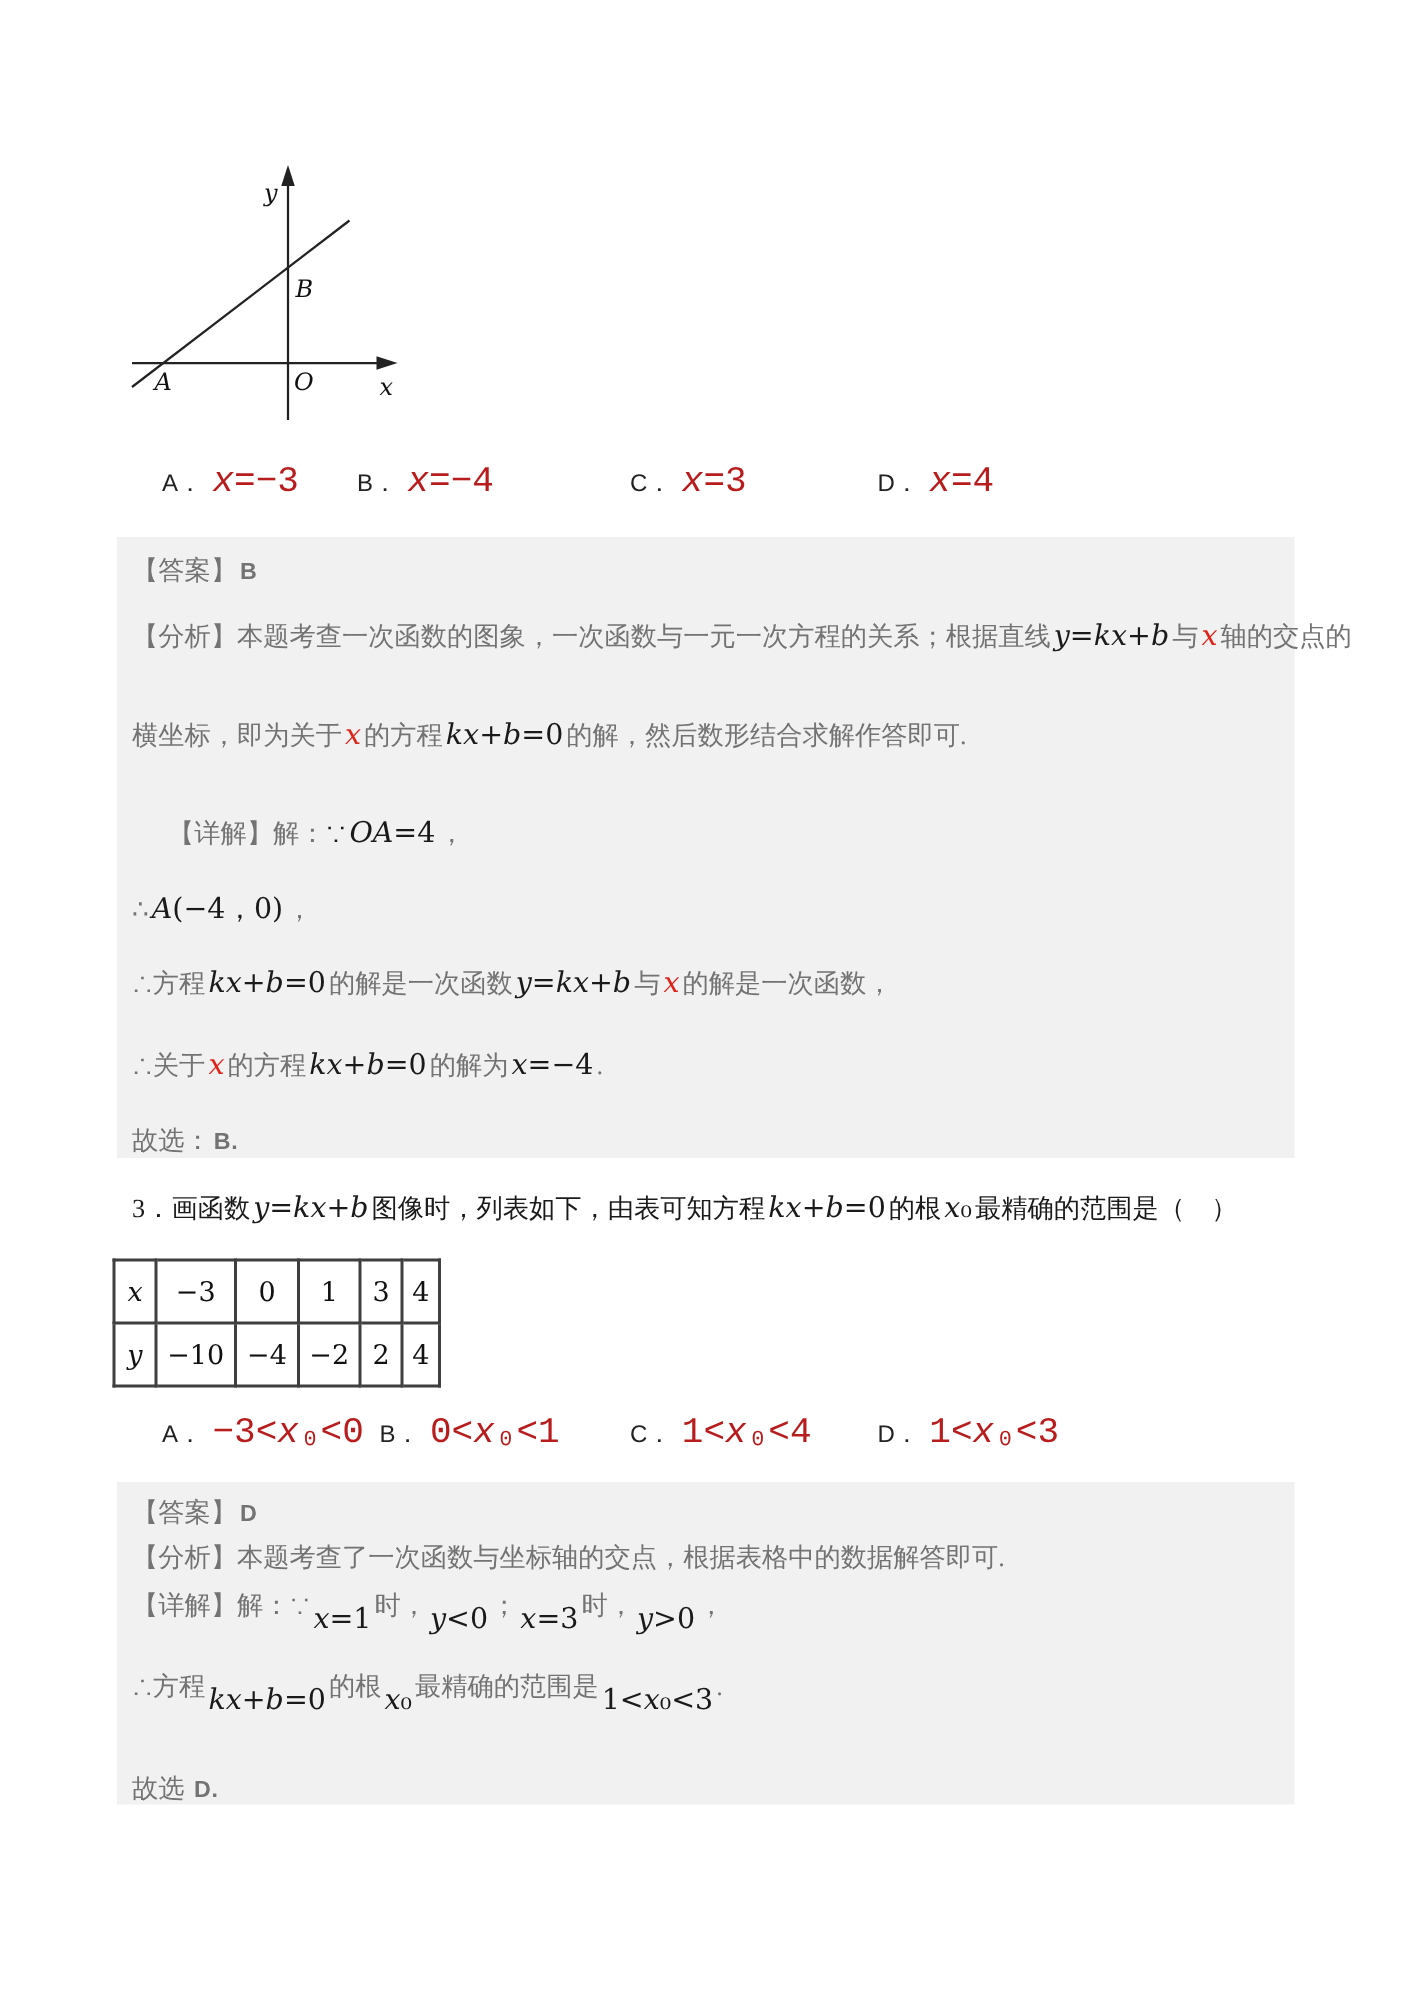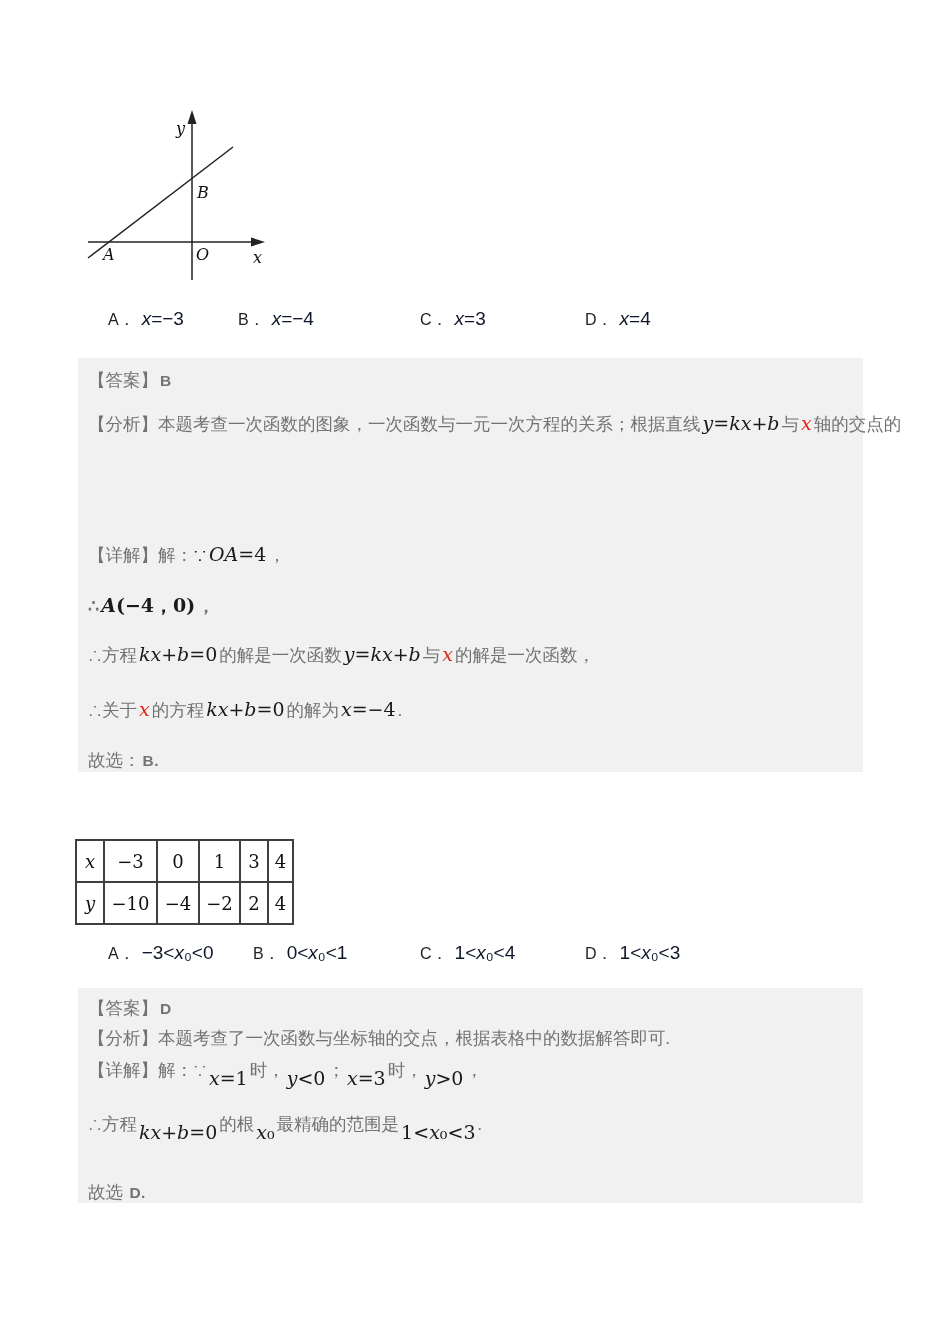--- a/index.html
+++ b/index.html
@@ -8,21 +8,21 @@
 
   
   .graph{position:absolute;left:85px;top:110px;width:195px;height:175px;}
   .graph svg{display:block;}
   .glabel{font-family:"DejaVu Serif",serif;font-style:italic;font-size:16px;fill:#111;}
 
   
   .opt-row{position:absolute;left:0;width:950px;height:34px;}
   .opt{position:absolute;top:0;white-space:nowrap;}
   .opt .key{font-family:"Liberation Sans",sans-serif;font-size:16px;color:#222;margin-right:7px;}
-  .opt .val{font-family:Liberation Sans, sans-serif;font-size:19px;color:#0f172a;}
+  .opt .val{font-family:Liberation Mono, monospace;font-size:24px;color:#b91c1c;}
   .opt .val i{font-style:italic;}
 
   
   .ans-block{position:absolute;left:78px;width:785px;background:#f1f1f1;}
   #ans1{top:358px;height:414px;}
   #ans2{top:988px;height:215px;}
   .line{position:absolute;left:10px;white-space:nowrap;font-size:17.5px;}
   .seg{display:inline;}
   .seg.red{color:#737373;}
   .seg.black{color:#1a1a1a;}
@@ -78,27 +78,29 @@
       <span class="key">C．</span><span class="val"><i>x</i>=3</span>
     </span>
     <span class="opt" style="left:585px;">
       <span class="key">D．</span><span class="val"><i>x</i>=4</span>
     </span>
   </div>
 
   <div class="ans-block" id="ans1">
     <div class="line" style="top:10px;"><span class="seg red">【答案】</span><span class="seg red ans">B</span></div>
     <div class="line" style="top:54px;"><span class="seg red">【分析】本题考查一次函数的图象，一次函数与一元一次方程的关系；根据直线</span><span class="seg math"><i>y</i>=<i>kx</i>+<i>b</i></span><span class="seg red">与</span><span class="seg redmath"><i>x</i></span><span class="seg red">轴的交点的</span></div>
-    <div class="line" style="top:185px;"><span class="seg red">【详解】解：</span><span class="seg black">∵</span><span class="seg math"><i>OA</i>=4</span><span class="seg red">，</span></div>
-    <div class="line" style="top:235px;font-weight:bold;"><span class="seg red">∴</span><span class="seg math"><i>A</i>(−4，0)</span><span class="seg red">，</span></div>
+    <div class="line" style="top:120px;"><span class="seg red">横坐标，即为关于</span><span class="seg redmath"><i>x</i></span><span class="seg red">的方程</span><span class="seg math"><i>kx</i>+<i>b</i>=0</span><span class="seg red">的解，然后数形结合求解作答即可.</span></div>
+    <div class="line" style="top:185px;margin-left:24px;"><span class="seg red">【详解】解：</span><span class="seg black">∵</span><span class="seg math"><i>OA</i>=4</span><span class="seg red">，</span></div>
+    <div class="line" style="top:235px;"><span class="seg red">∴</span><span class="seg math"><i>A</i>(−4，0)</span><span class="seg red">，</span></div>
     <div class="line" style="top:285px;"><span class="seg red">∴方程</span><span class="seg math"><i>kx</i>+<i>b</i>=0</span><span class="seg red">的解是一次函数</span><span class="seg math"><i>y</i>=<i>kx</i>+<i>b</i></span><span class="seg red">与</span><span class="seg redmath"><i>x</i></span><span class="seg red">的解是一次函数，</span></div>
     <div class="line" style="top:340px;"><span class="seg red">∴关于</span><span class="seg redmath"><i>x</i></span><span class="seg red">的方程</span><span class="seg math"><i>kx</i>+<i>b</i>=0</span><span class="seg red">的解为</span><span class="seg math"><i>x</i>=−4</span><span class="seg red">.</span></div>
     <div class="line" style="top:390px;text-align:right;"><span class="seg red">故选：</span><span class="seg red ans">B.</span></div>
   </div>
 
+  <div class="q3-line"><span class="seg black">3．画函数</span><span class="seg math"><i>y</i>=<i>kx</i>+<i>b</i></span><span class="seg black">图像时，列表如下，由表可知方程</span><span class="seg math"><i>kx</i>+<i>b</i>=0</span><span class="seg black">的根</span><span class="seg math"><i>x</i>₀</span><span class="seg black">最精确的范围是（　）</span></div>
 
   <table class="vtable">
     <colgroup>
       <col style="width:28px">
         <col style="width:53px">
         <col style="width:42px">
       <col style="width:41px">
         <col style="width:28px">
         <col style="width:25px">
     </colgroup>

